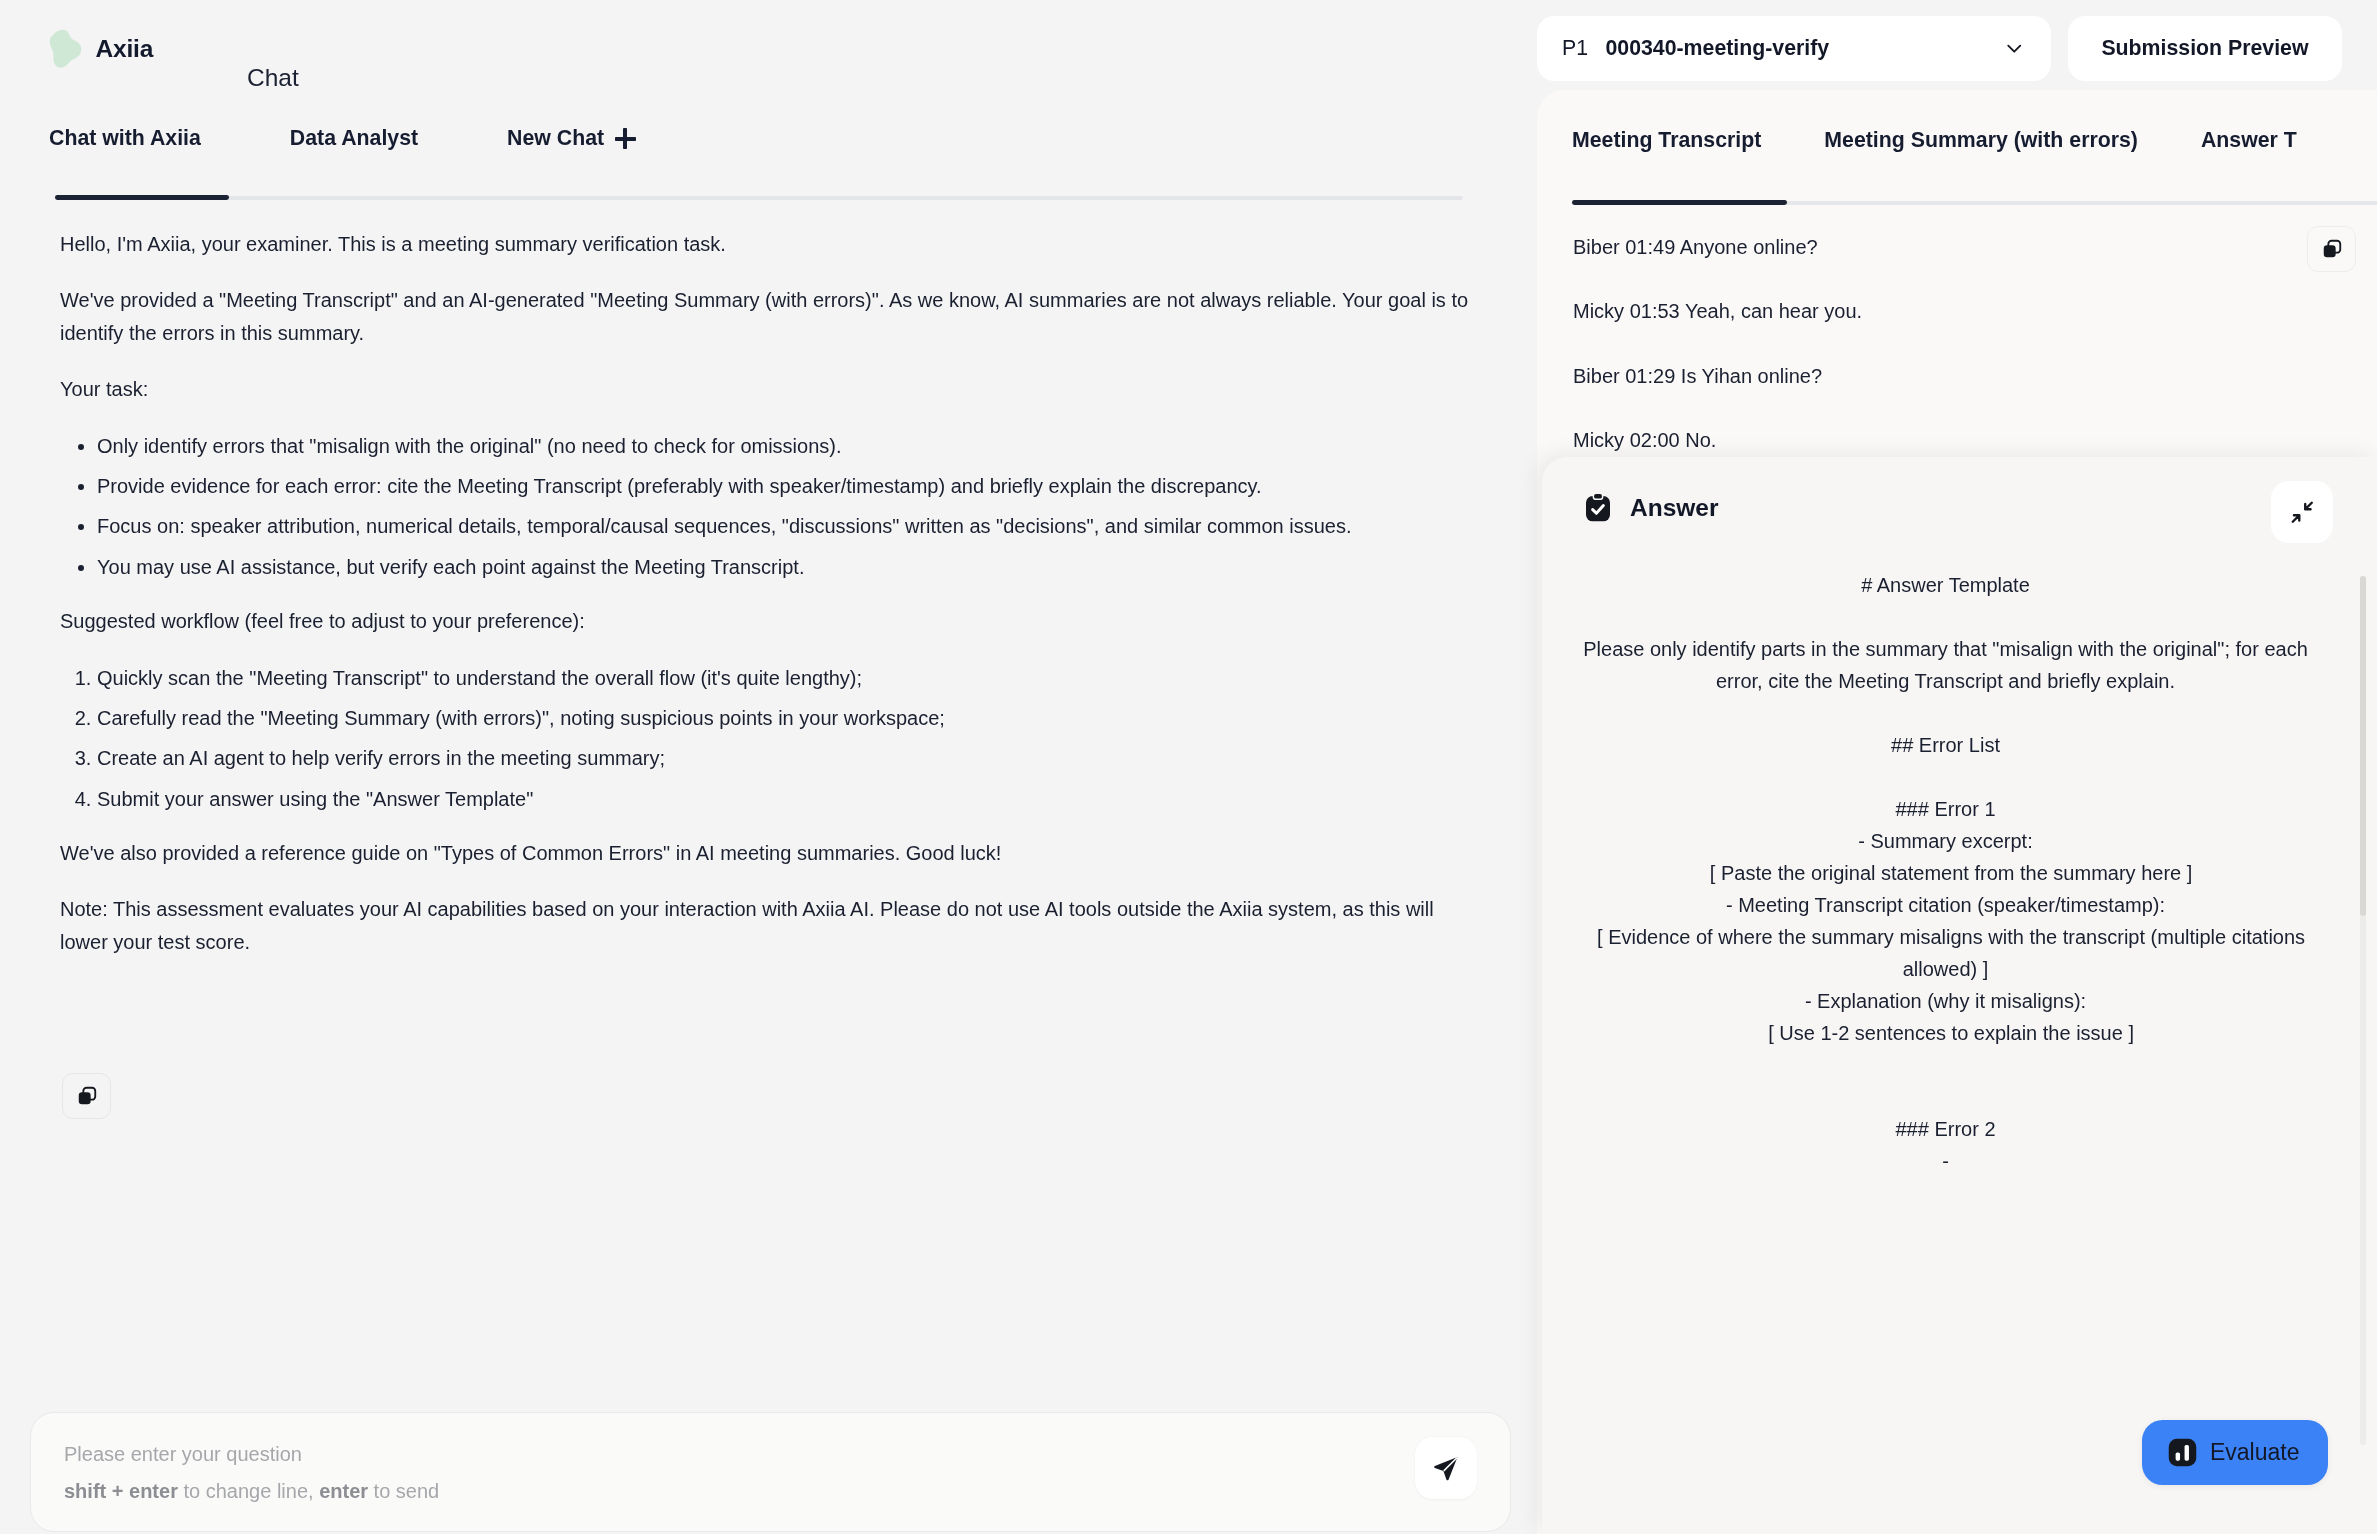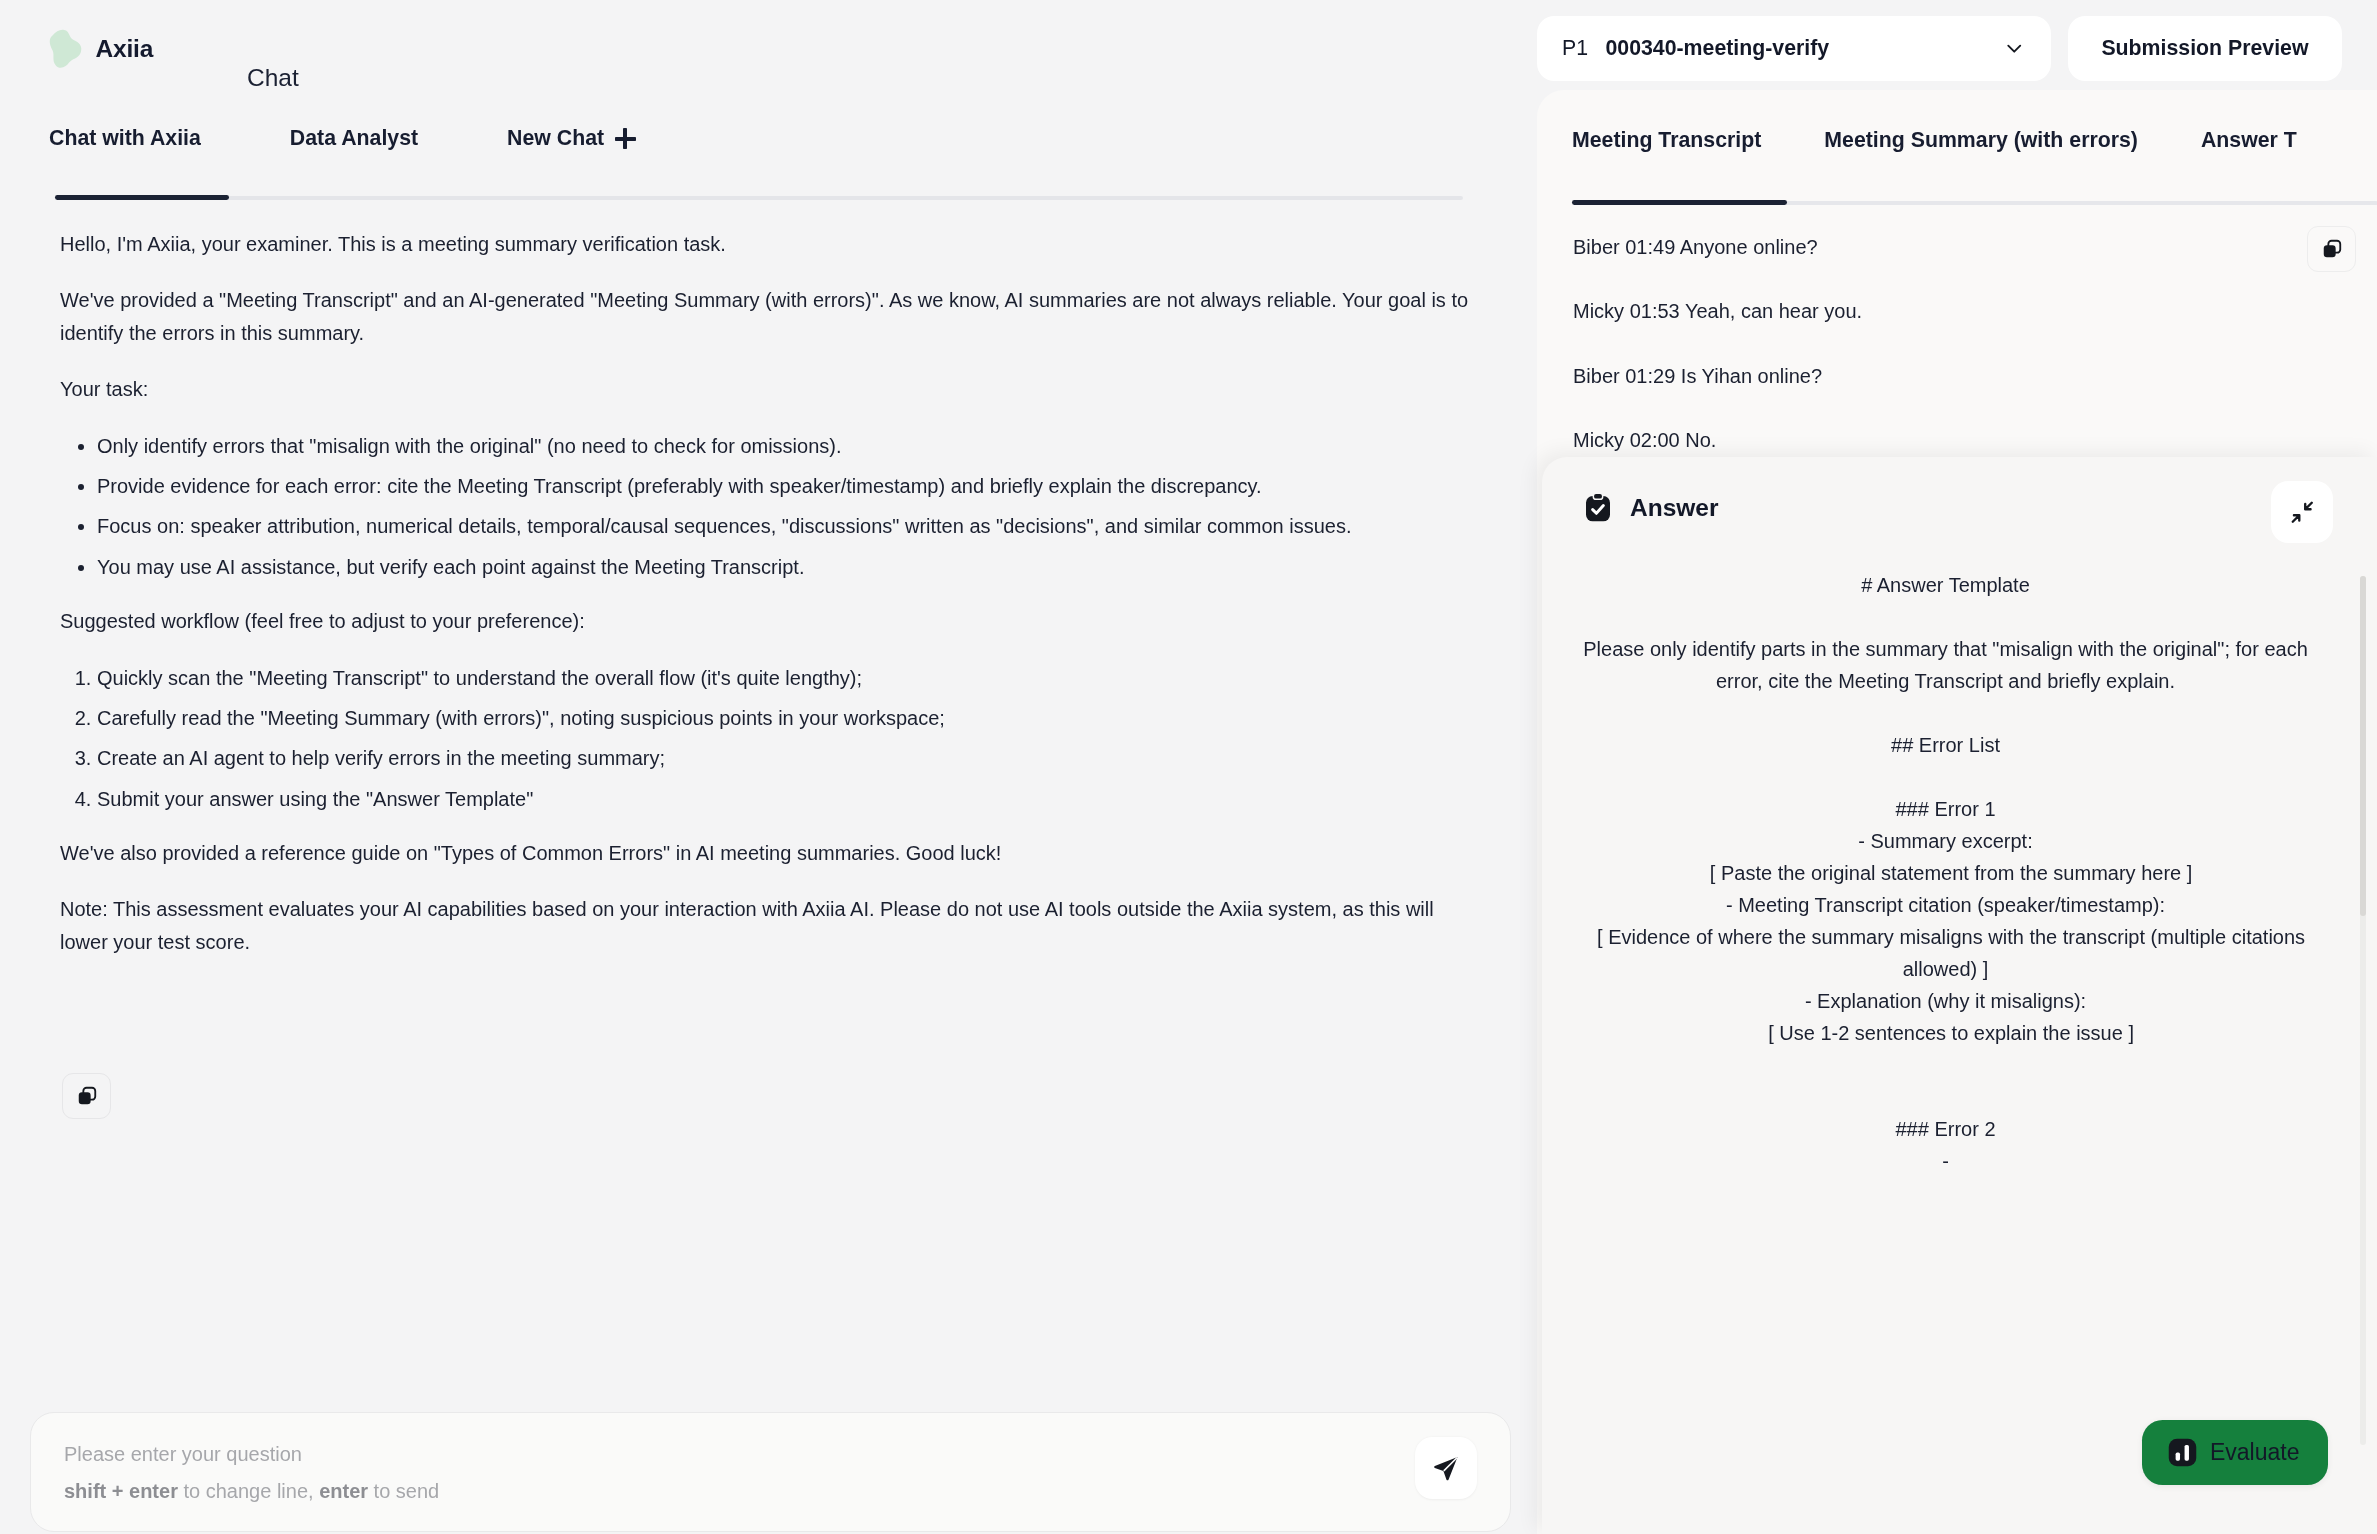--- a/index.html
+++ b/index.html
@@ -351,21 +351,21 @@
     height: 340px;
     background: #d9d8d5;
     border-radius: 3.2px;
     cursor: pointer;
   }
 
   .evaluate-btn {
     position: absolute;
     right: 49px; bottom: 49px;
     height: 65px;
-    background: #15803d;
+    background: #3b82f6;
     border-radius: 20.5px;
     display: flex;
     align-items: center;
     gap: 11px;
     padding: 0 28.5px 0 24px;
     cursor: pointer;
     box-shadow: 0 1.6px 6.3px rgba(0,0,0,0.06);
   }
   .eval-icon { width: 33px; height: 33px; flex: none; }
   .evaluate-label {

